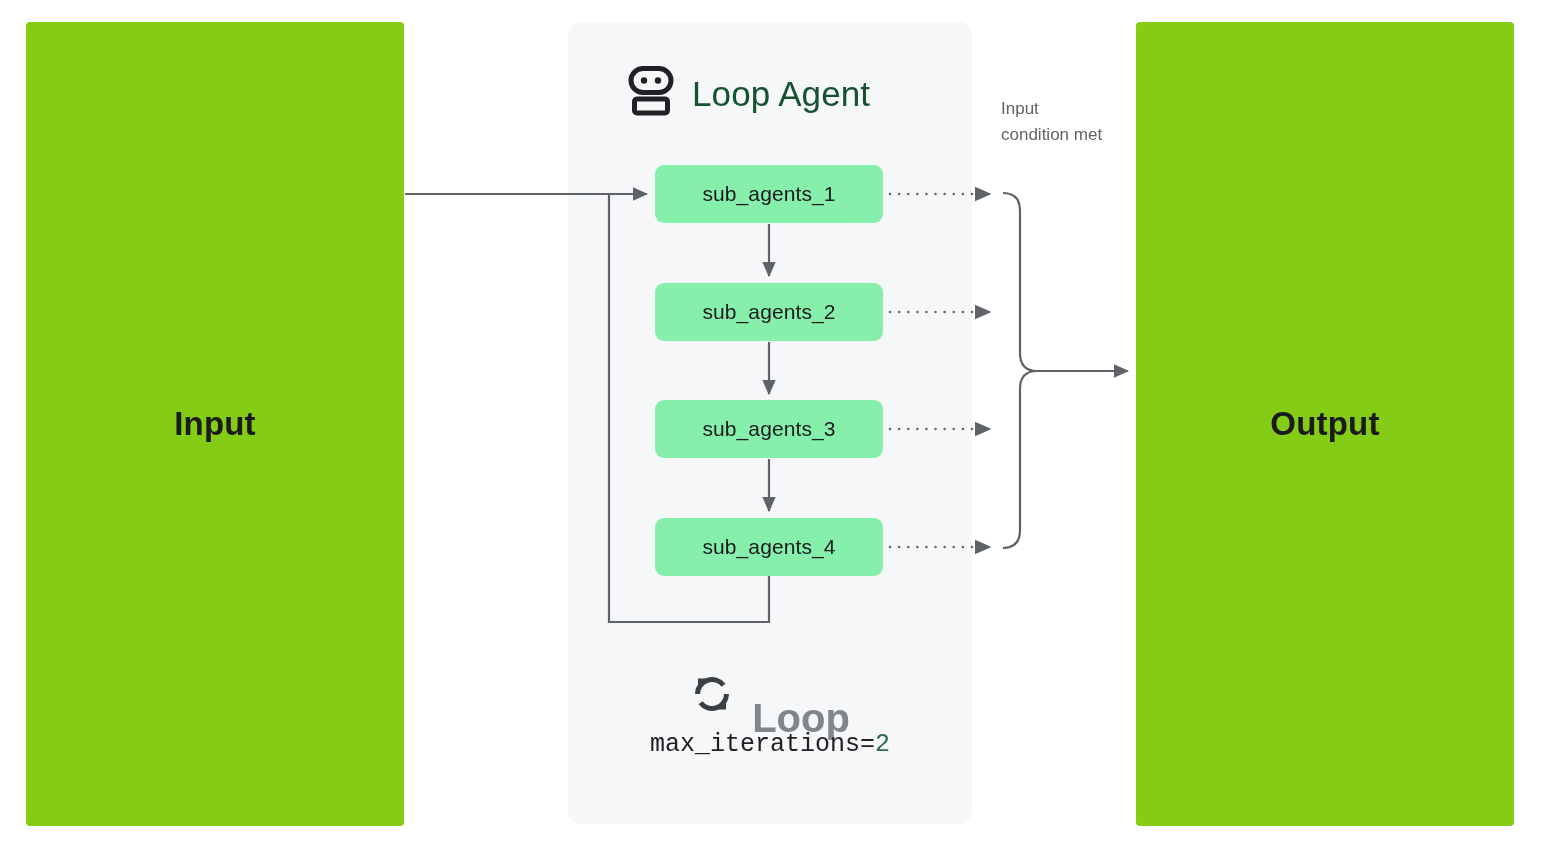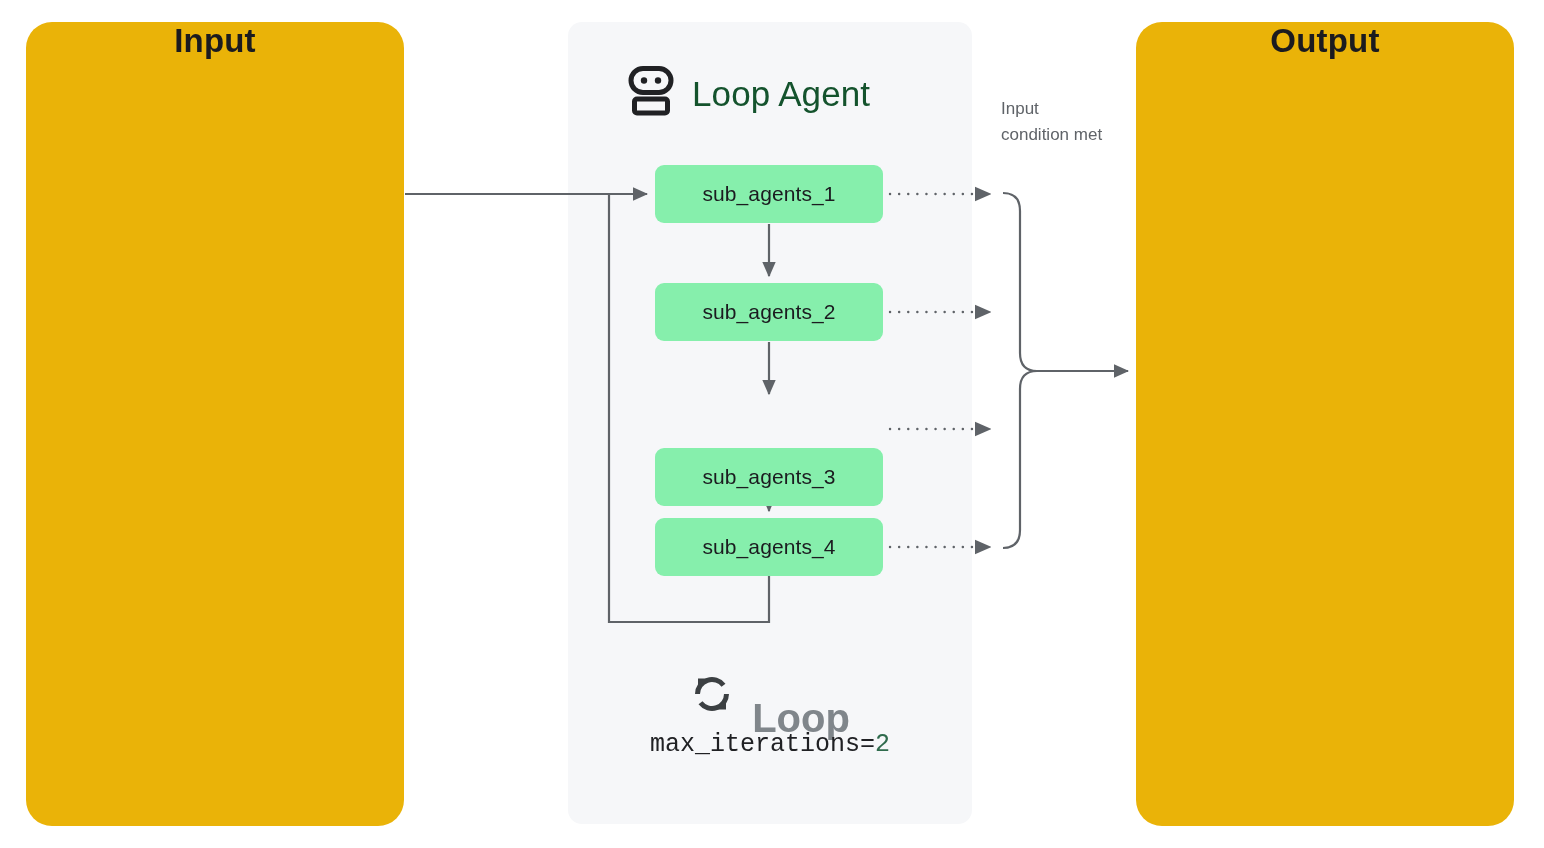--- a/index.html
+++ b/index.html
@@ -12,24 +12,24 @@
     width: 1544px;
     height: 848px;
     background: #ffffff;
     font-family: "Liberation Sans", sans-serif;
     overflow: hidden;
   }
 
   
   .io-panel {
     position: absolute;
-    background: #eab308;
-    border-radius: 26px;
-    display: flex;
-    align-items: flex-start;
+    background: #84cc16;
+    border-radius: 4px;
+    display: flex;
+    align-items: center;
     justify-content: center;
   }
   .io-label {
     font-size: 33px;
     font-weight: 700;
     color: #1b1b1f;
     letter-spacing: 0.2px;
   }
   #input-panel  { left: 26px;   top: 22px; width: 378px; height: 804px; }
   #output-panel { left: 1136px; top: 22px; width: 378px; height: 804px; }
@@ -76,21 +76,21 @@
     justify-content: center;
   }
   .agent-box .box-label {
     font-size: 21px;
     color: #1b1b1f;
     font-weight: 400;
     letter-spacing: 0.1px;
   }
   #agent-box-0 { top: 165px; }
   #agent-box-1 { top: 283px; }
-  #agent-box-2 { top: 400px; margin-top: 48px; }
+  #agent-box-2 { top: 400px; }
   #agent-box-3 { top: 518px; justify-content: center; }
 
   
   #loop-footer {
     position: absolute;
     left: 568px;
     top: 668px;
     width: 404px;
     text-align: center;
   }

